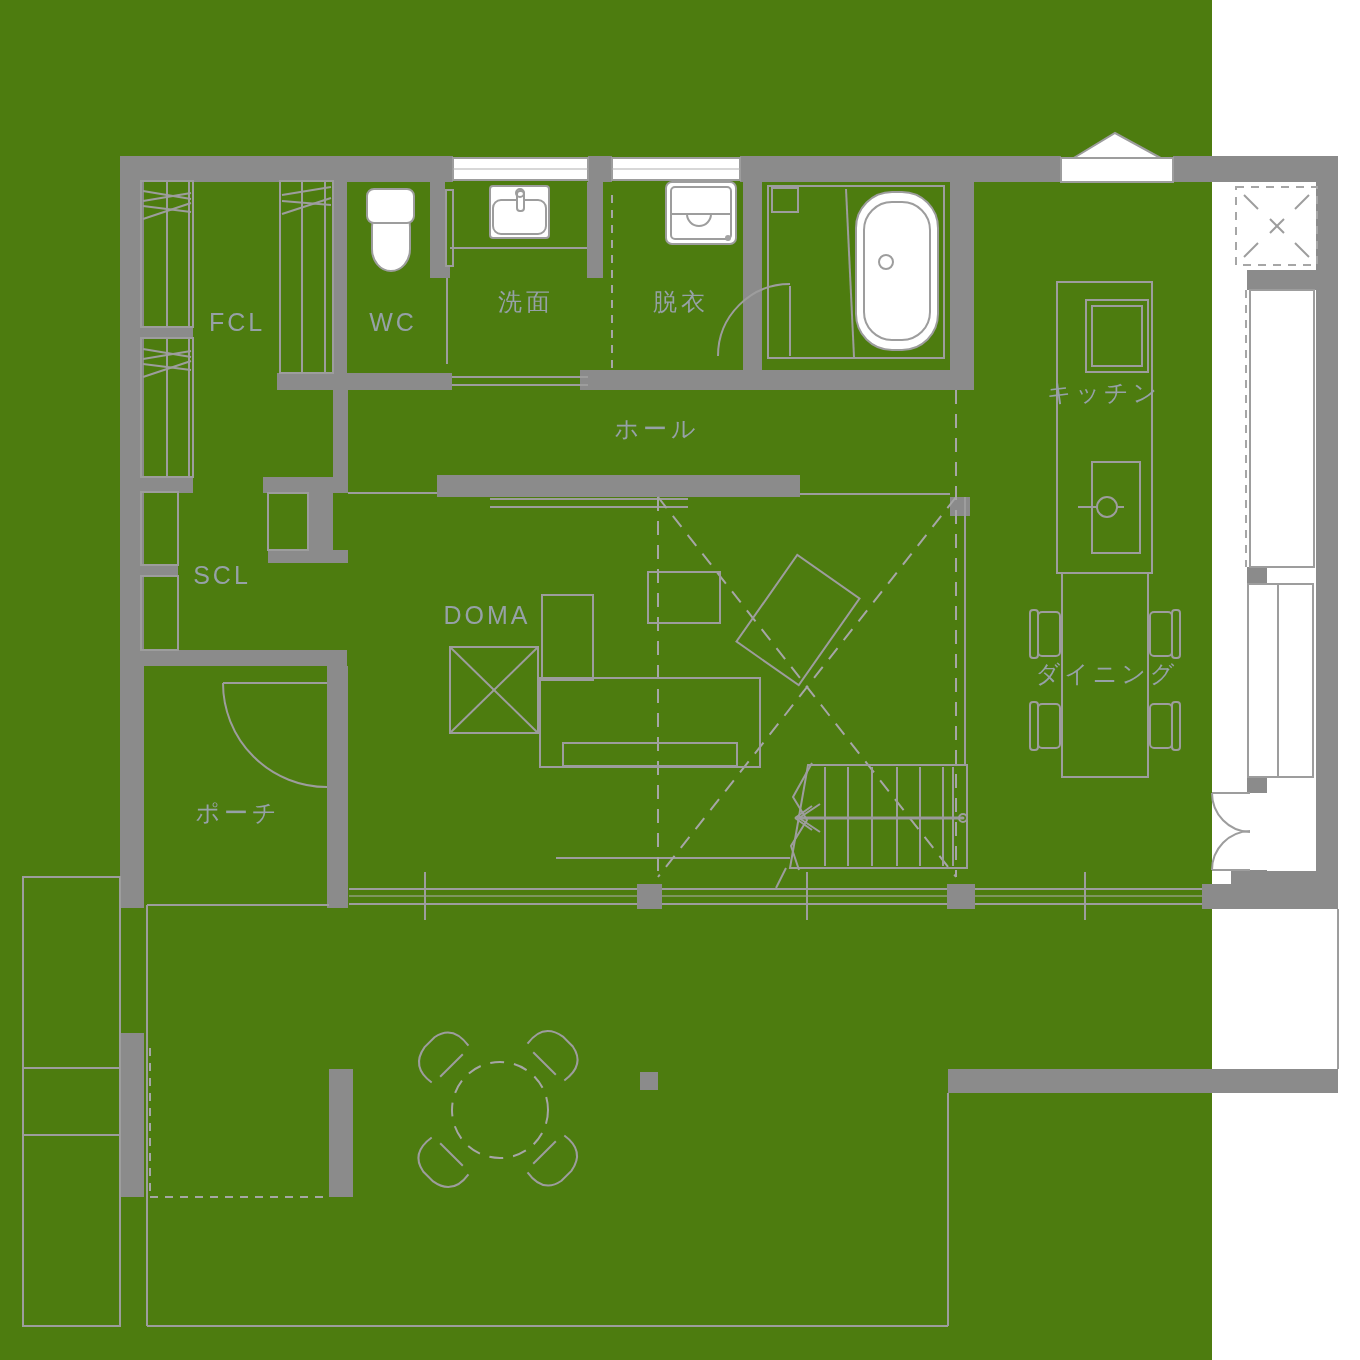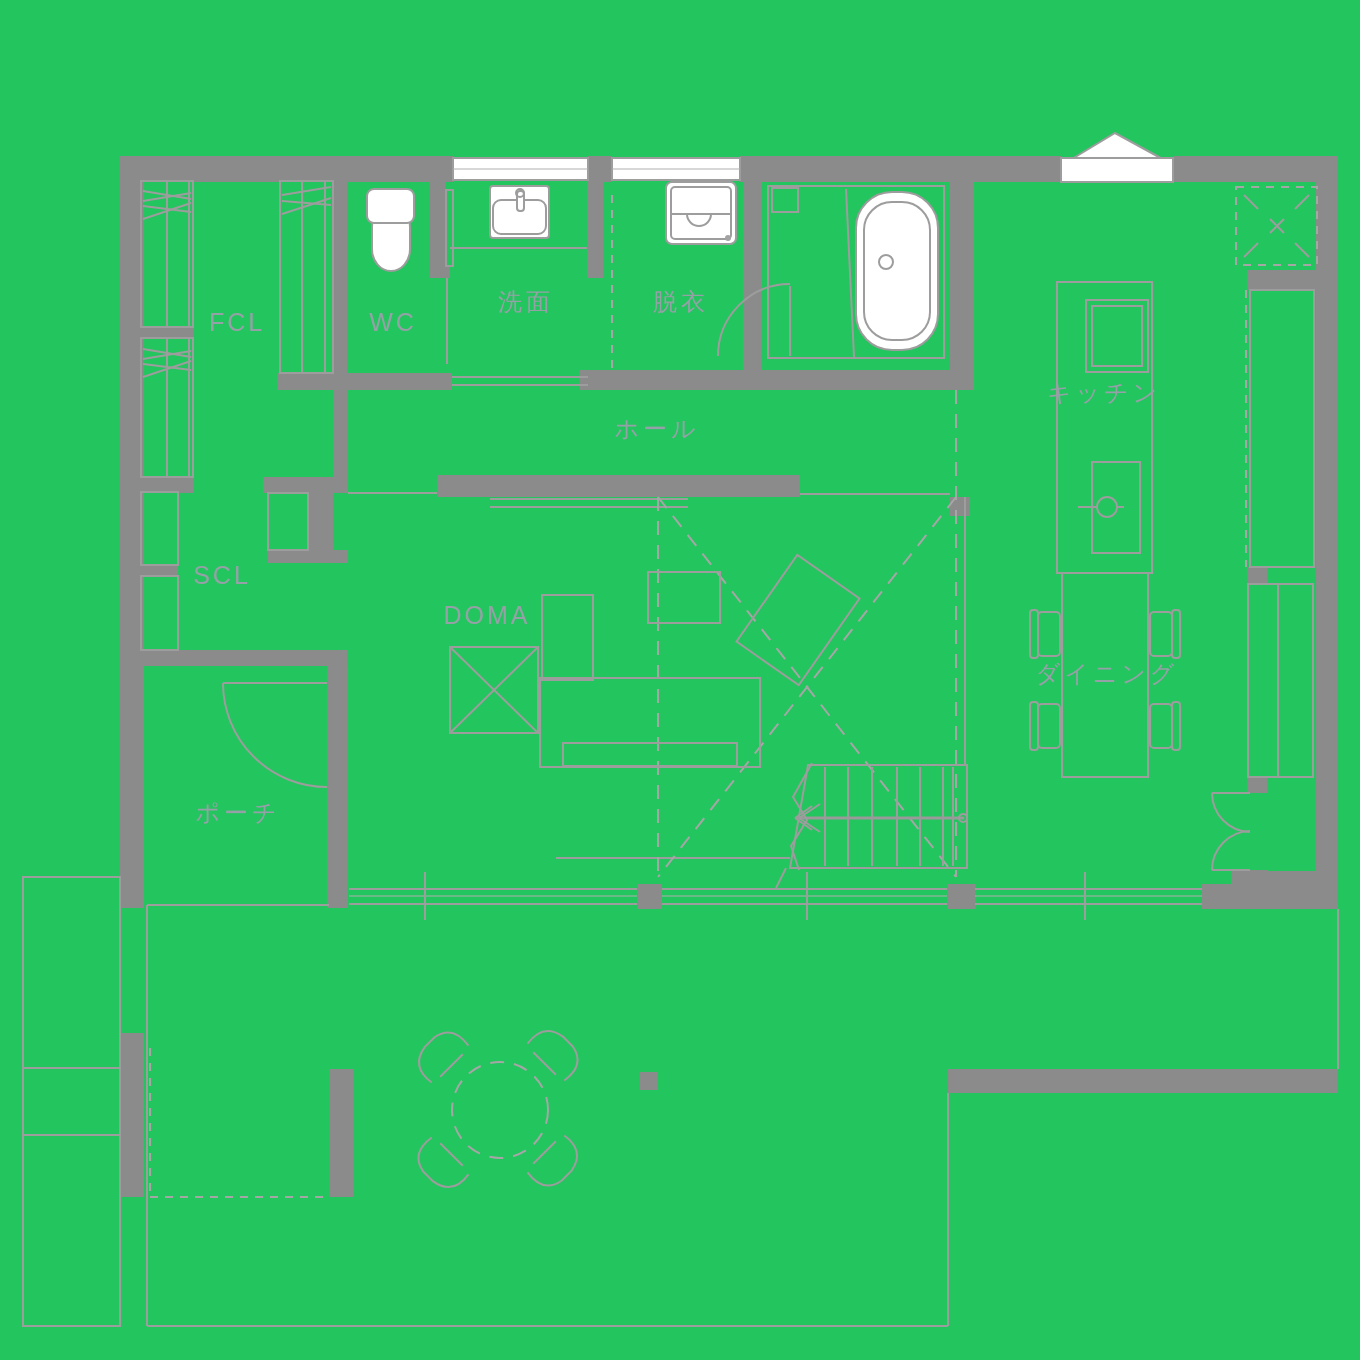--- a/index.html
+++ b/index.html
@@ -1,16 +1,16 @@
 <!DOCTYPE html>
 <html><head>
 <meta charset="utf-8">
 <style>
   html,body{margin:0;padding:0;background:#fff;}
-  .stage{position:relative;width:1360px;height:1360px;background:#22c55e;font-family:"Liberation Sans",sans-serif;}
+  .stage{position:relative;width:1212px;height:1360px;background:#4d7c0f;font-family:"Liberation Sans",sans-serif;}
   svg{display:block}
   .wall{fill:#8b8b8b;stroke:none}
   .ln{stroke:#9d9d9d;stroke-width:2;fill:none}
   .lnw{stroke:#9d9d9d;stroke-width:2;fill:#ffffff}
   .thin{stroke:#b0b0b0;stroke-width:1.2;fill:none}
   .dash{stroke:#a6a6a6;stroke-width:2;fill:none;stroke-dasharray:14 10}
   .dash2{stroke:#a6a6a6;stroke-width:2;fill:none;stroke-dasharray:8 7}
   .sk{stroke:#9a9a9a;stroke-width:3;fill:none;stroke-linecap:round}
   text.lbl{font-family:"Liberation Sans",sans-serif;font-size:25px;fill:#96a1a7;letter-spacing:3px;text-anchor:middle}
   text.lblj{font-size:24px;letter-spacing:4px}

